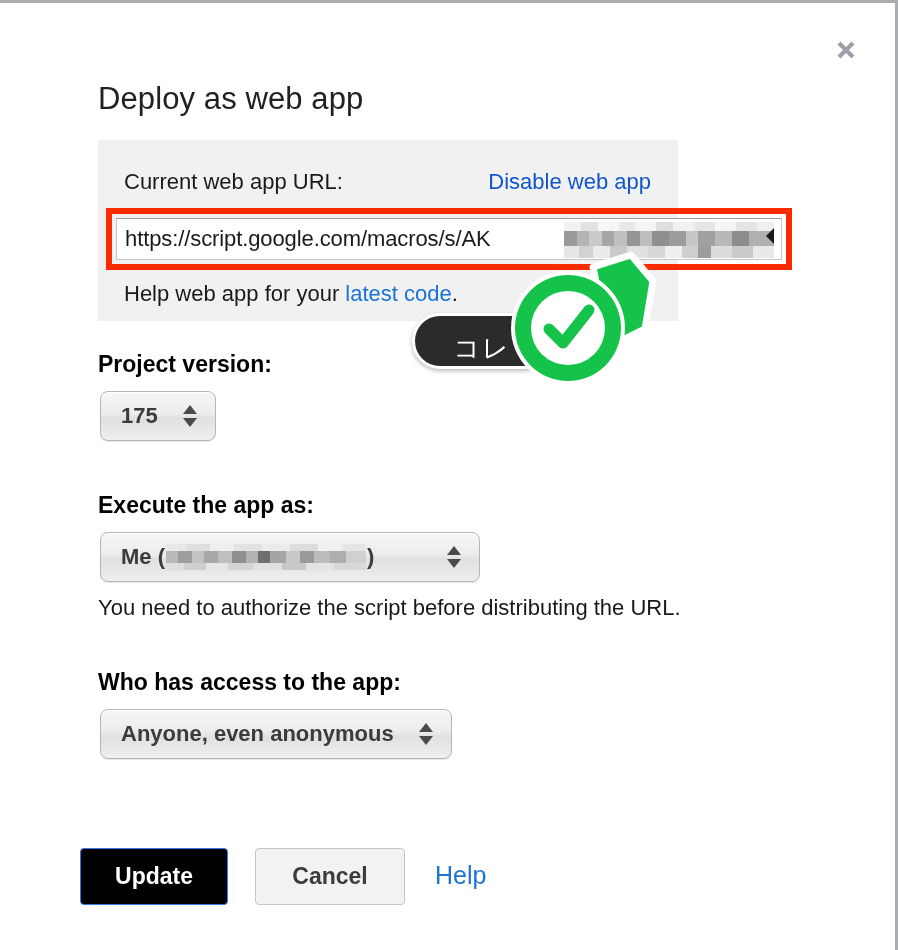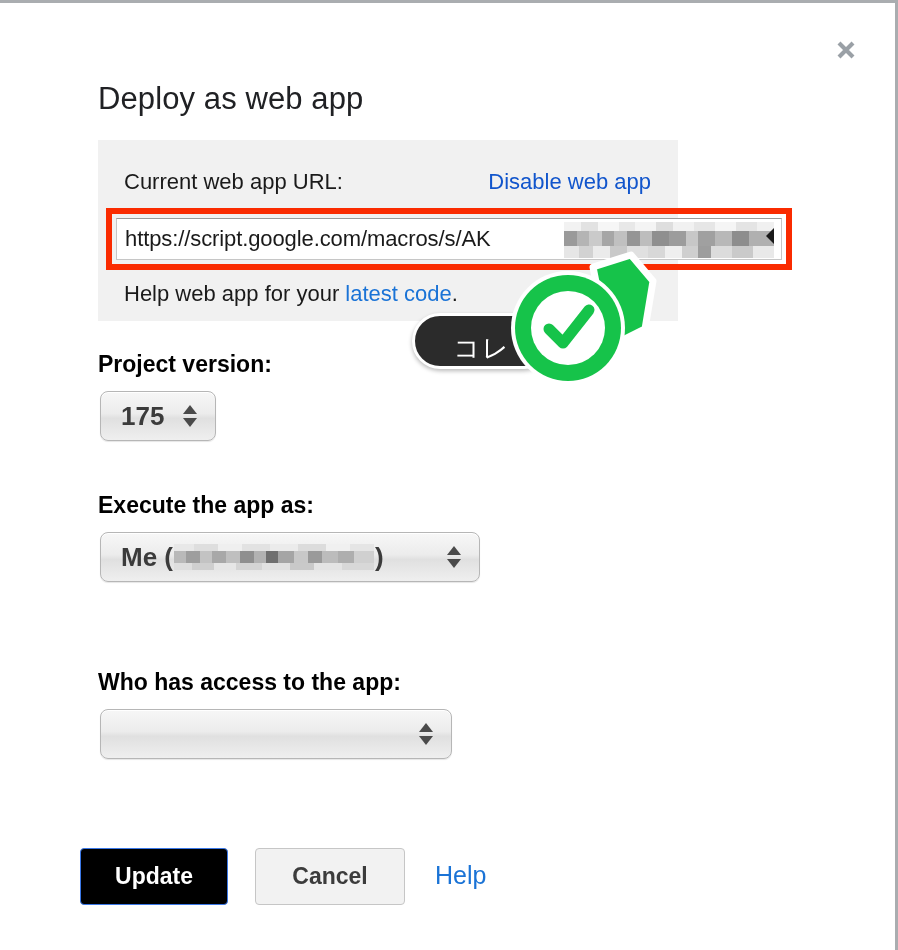--- a/index.html
+++ b/index.html
@@ -235,21 +235,21 @@
     border: 1px solid #b6b6b6;
     border-radius: 8px;
     background: linear-gradient(to bottom, #f7f7f7 0%, #ececec 45%, #e0e0e0 55%, #efefef 100%);
     box-shadow: 0 1px 1px rgba(0,0,0,0.10), inset 0 1px 0 #ffffff;
     display: flex;
     align-items: center;
     cursor: pointer;
     overflow: hidden;
   }
   .sel-label {
-    font-size: 26px;
+    font-size: 22px;
     font-weight: bold;
     color: #3b3b3b;
     padding-left: 20px;
     white-space: nowrap;
     display: flex;
     align-items: center;
   }
   .sel-arrows {
     position: absolute;
     right: 18px;
@@ -418,23 +418,25 @@
     <span class="sel-label">
       <span>Me (</span>
         <span class="email-redact"></span>
         <span>)</span>
     </span>
     <span class="sel-arrows">
       <span class="arr-up"></span>
         <span class="arr-dn"></span>
     </span>
   </div>
+  <div class="sec-note" style="top:592px;">You need to authorize the script before distributing the URL.</div>
 
   <div class="sec-head" style="top:666px;">Who has access to the app:</div>
   <div class="sel" style="left:100px; top:706px; width:352px;">
+    <span class="sel-label">Anyone, even anonymous</span>
     <span class="sel-arrows">
       <span class="arr-up"></span>
         <span class="arr-dn"></span>
     </span>
   </div>
 
   <button class="btn-primary">Update</button>
   <button class="btn-secondary">Cancel</button>
   <div class="help-link">Help</div>
 

